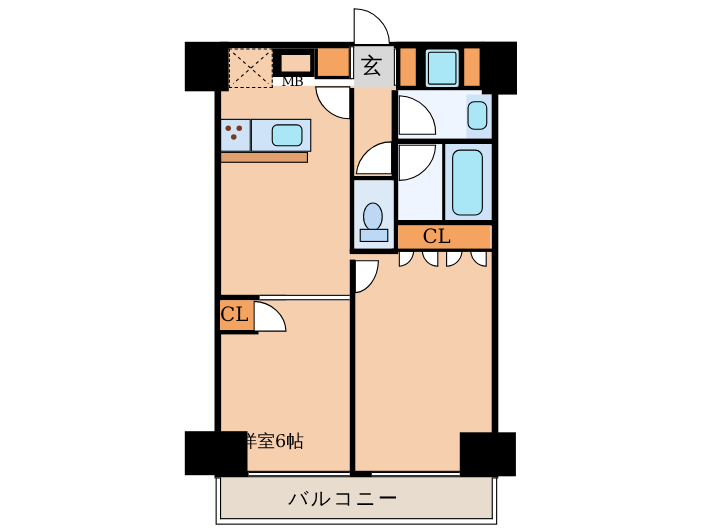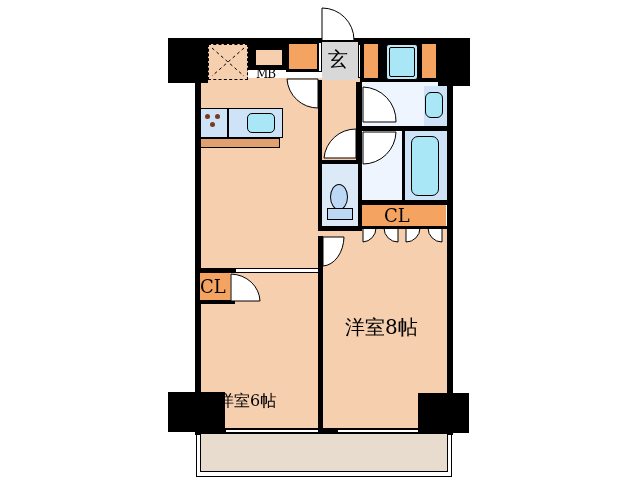--- a/index.html
+++ b/index.html
@@ -119,23 +119,23 @@
     </svg>
 
   <div class="abs orange" style="left:200px;top:273px;width:30px;height:27px;"></div>
   <div class="lbl" style="left:200px;top:276px;font-size:18px;line-height:22px;">CL</div>
   <div class="abs blk" style="left:200px;top:300px;width:35px;height:4px;"></div>
   <svg class="abs" style="left:230px;top:273px;" width="34" height="30">
       <path d="M1,1 L1,28 L30,28 A30,28 0 0 0 1,1 Z" fill="#fff" stroke="#000"></path>
     </svg>
 
   <div class="lbl" style="left:218px;top:342px;font-size:16px;line-height:26px;margin-top:46px;">洋室6帖</div>
-  <div class="lbl" style="left:345px;top:314px;font-size:20px;line-height:26px;">洋室8帖</div>
 
   <div class="abs blk" style="left:168px;top:392px;width:57px;height:40px;"></div>
   <div class="abs blk" style="left:418px;top:393px;width:51px;height:40px;"></div>
   <div class="abs blk" style="left:196px;top:428px;width:256px;height:6px;"></div>
   <div class="sash" style="left:226px;top:429px;width:92px;height:4px;"></div>
   <div class="sash" style="left:338px;top:429px;width:80px;height:4px;"></div>
 
   <div class="abs" style="left:196px;top:434px;width:256px;height:43px;background:#fff;border:1px solid #000;"></div>
   <div class="abs" style="left:200px;top:434px;width:248px;height:38px;background:#e8dccf;border:1px solid #000;border-top:none;"></div>
+  <div class="lbl" style="left:262px;top:443px;font-size:18px;line-height:22px;letter-spacing:2px;">バルコニー</div>
 </div>
 
 </body></html>

